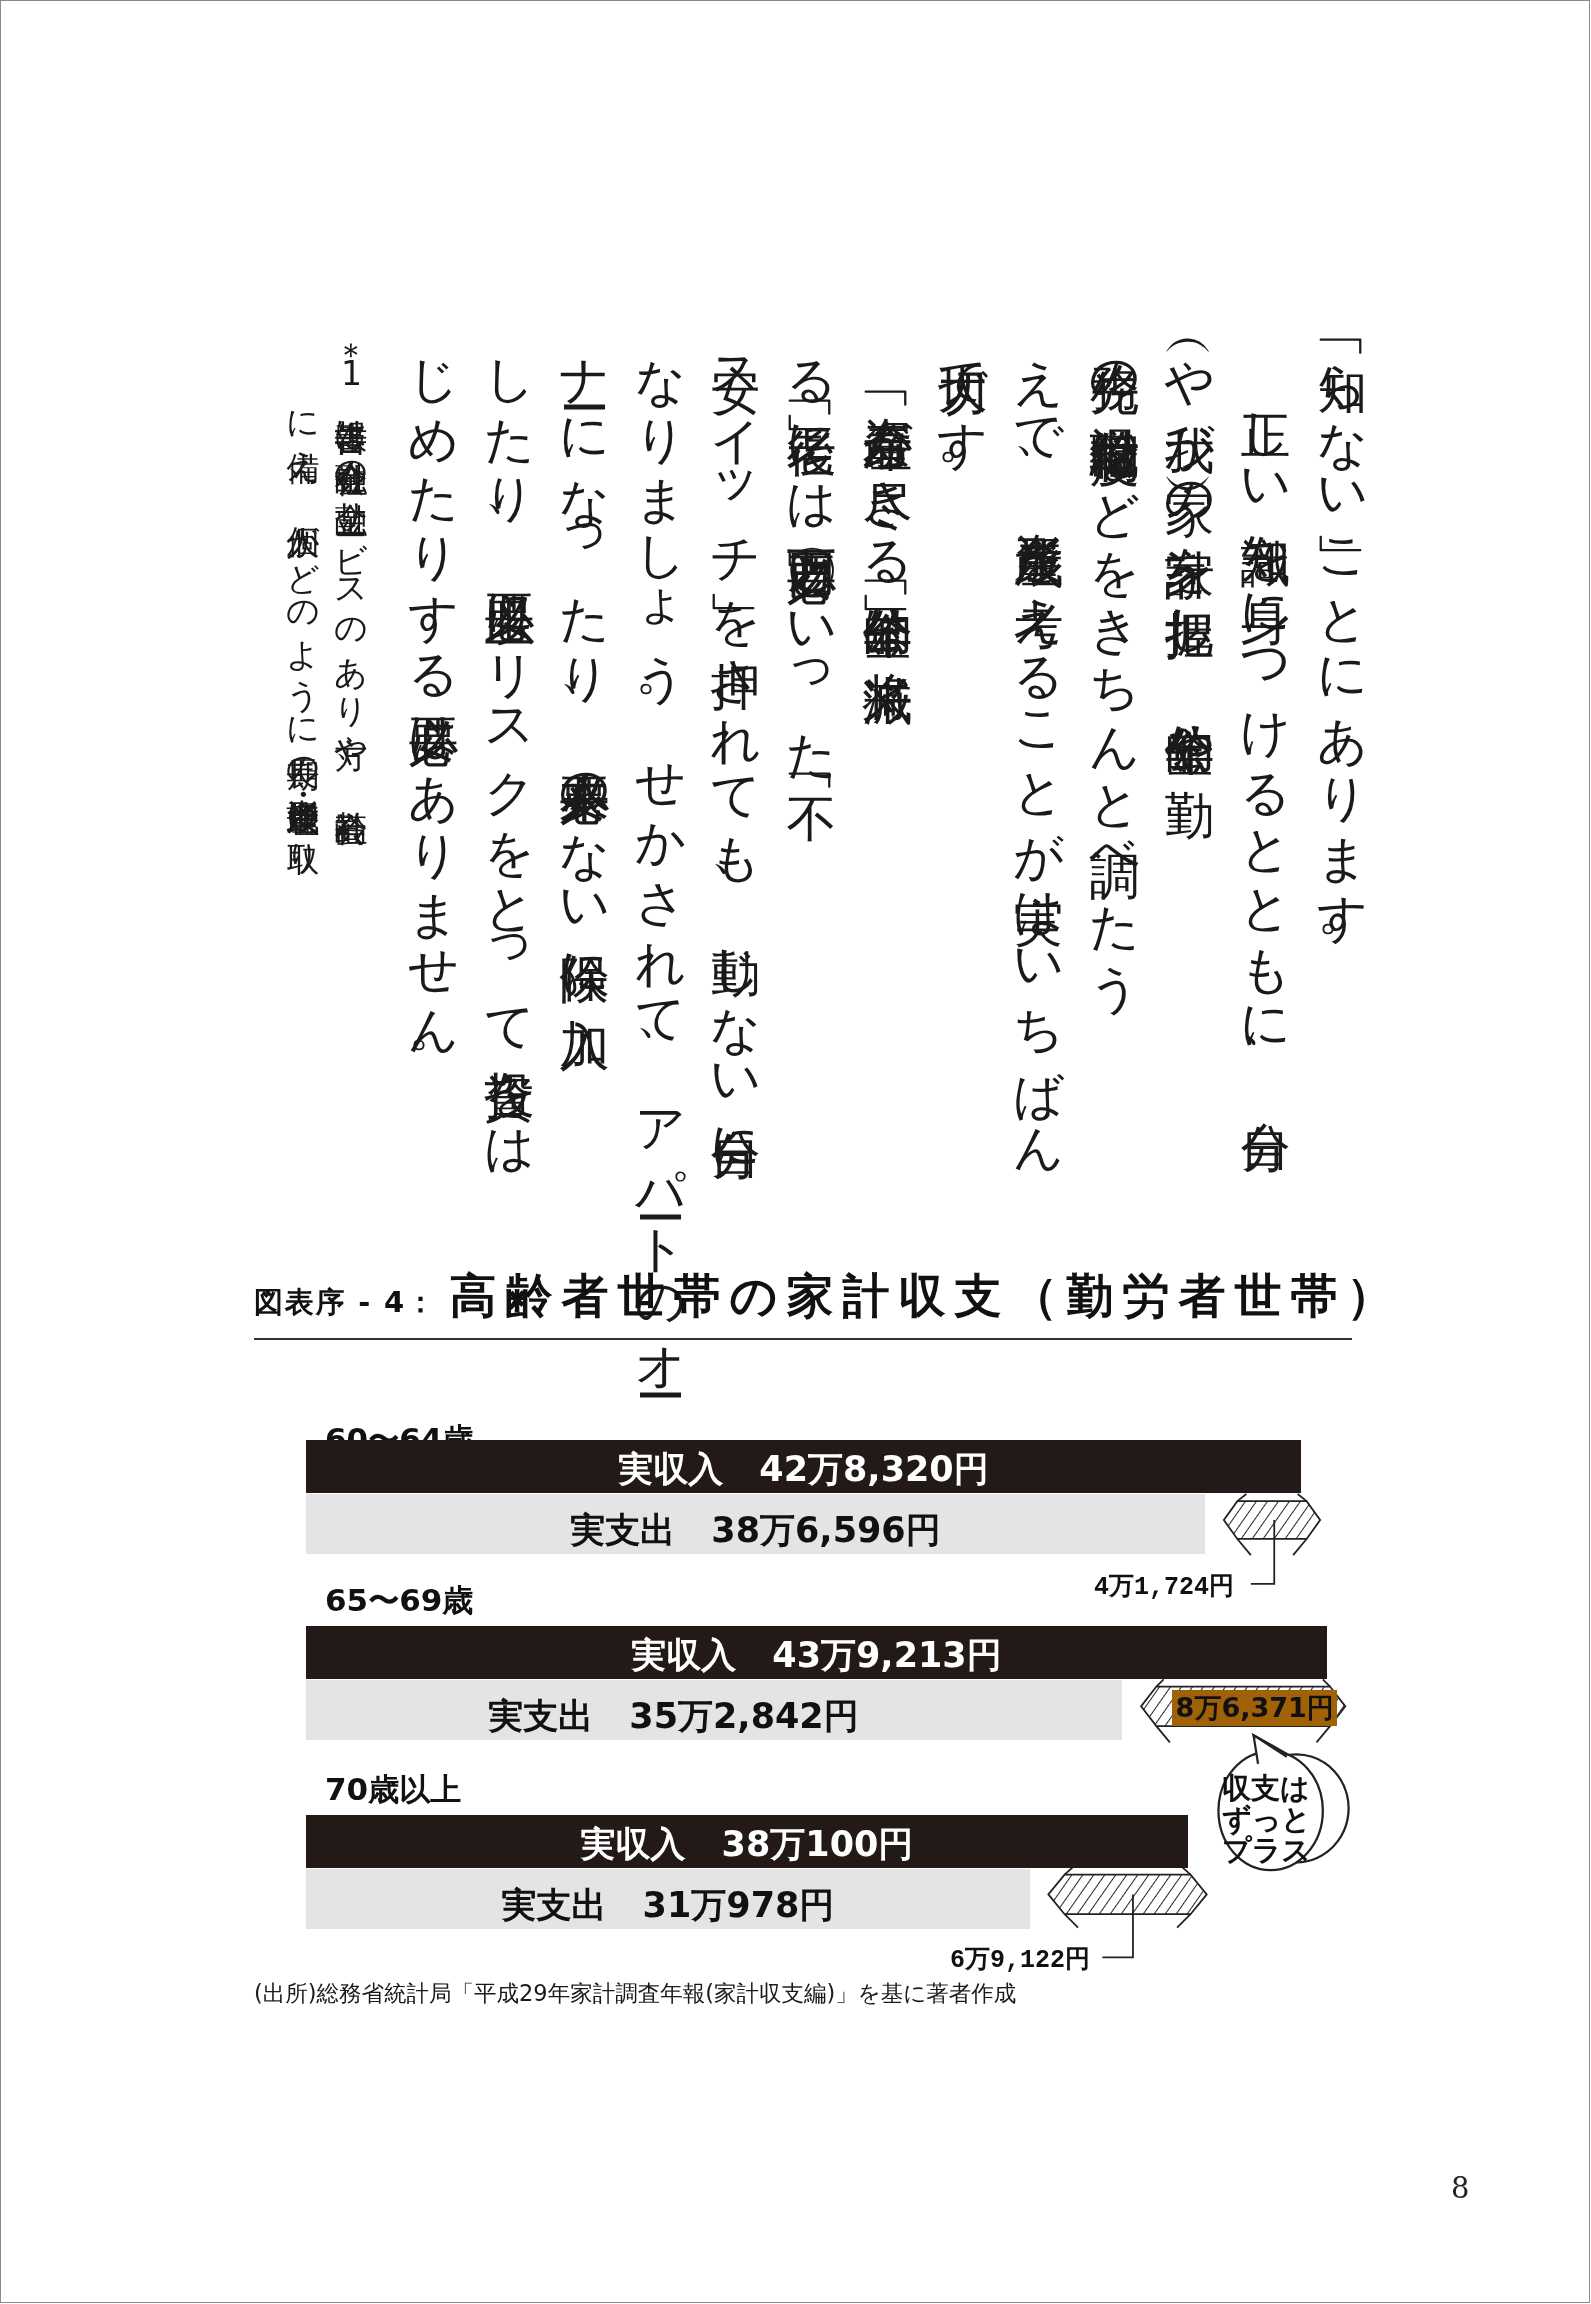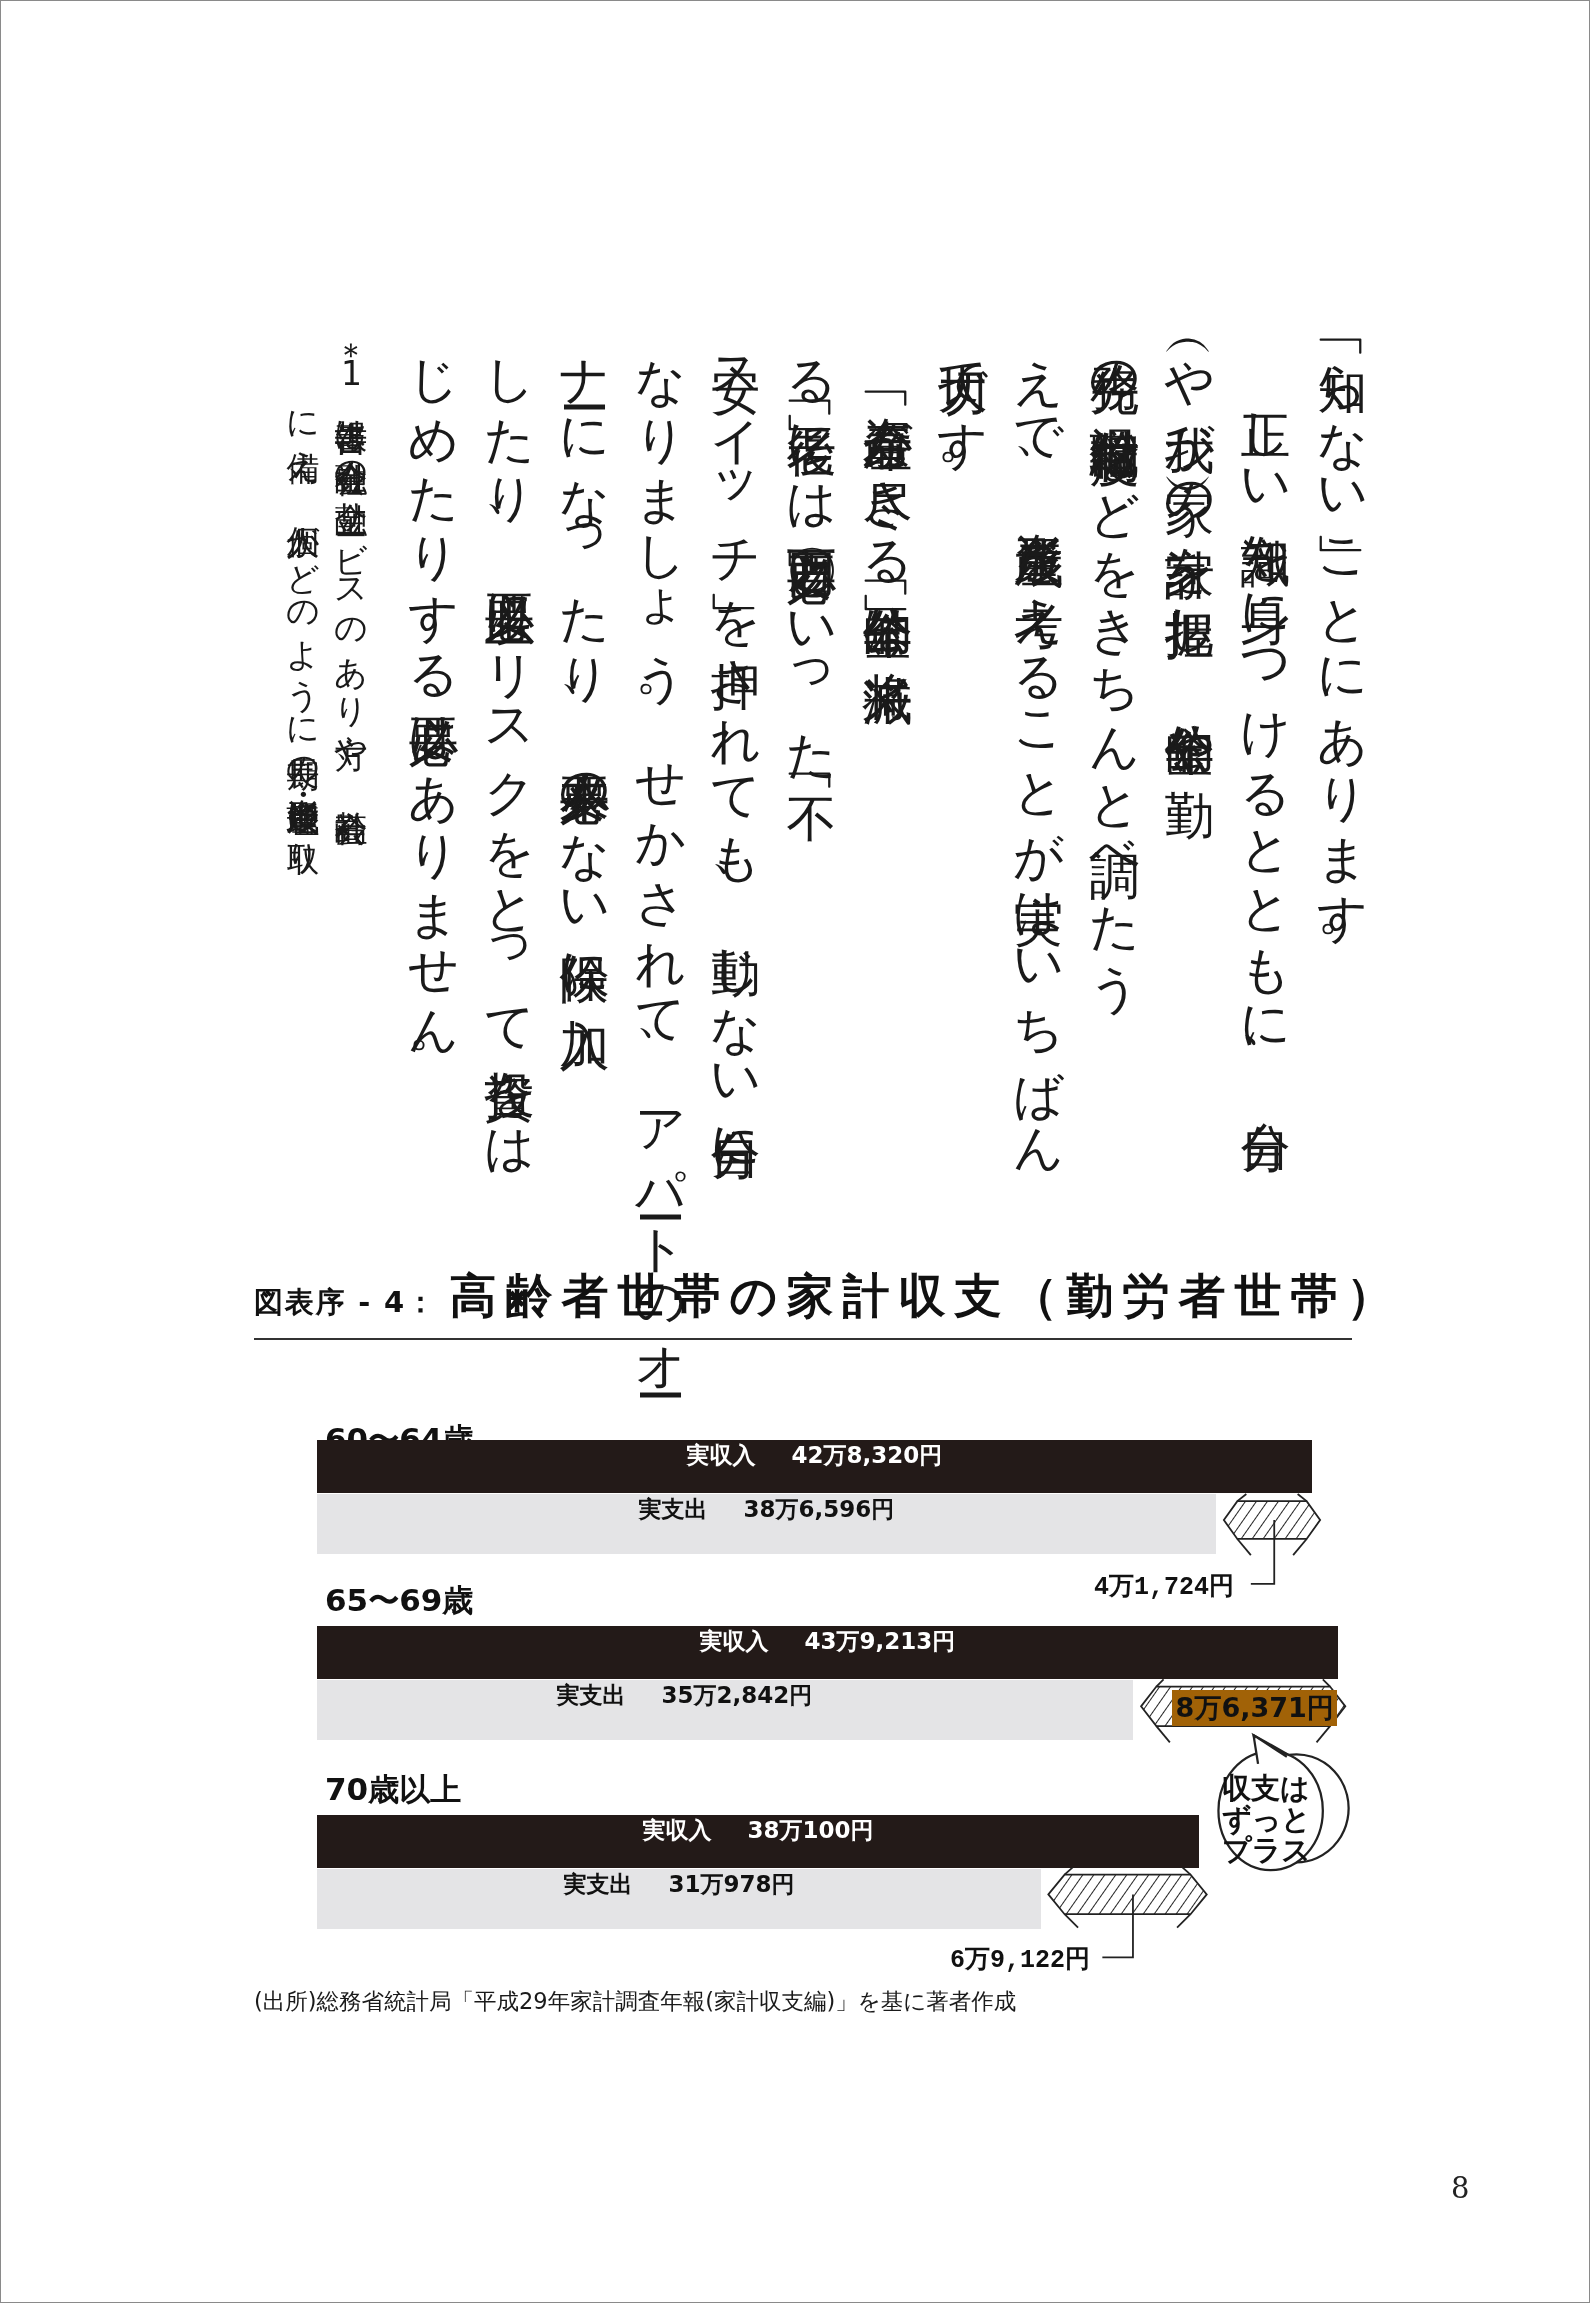--- a/index.html
+++ b/index.html
@@ -33,43 +33,43 @@
   }
   .fig-num { font-size: 29px; font-weight: bold; letter-spacing: 1.8px; margin-right: 12.6px; padding-bottom: 5.4px; margin-top: 33px; }
   .fig-title { font-size: 47px; font-weight: bold; letter-spacing: 9px; }
   .fig-rule { position: absolute; left: 254px; top: 1338px; width: 1098px; height: 1.8px; background: #333; }
   .grp-label {
     position: absolute; left: 325px;
     font-family: "DejaVu Sans", "Liberation Sans", sans-serif;
     font-size: 31px; font-weight: bold; color: #111;
   }
   .bar {
-    position: absolute; left: 317px; display: flex; align-items: flex-start; justify-content: center;
-    font-family: "DejaVu Sans", "Liberation Sans", sans-serif; font-size: 23px; font-weight: bold;
+    position: absolute; left: 306px; display: flex; align-items: flex-end; justify-content: center;
+    font-family: "DejaVu Sans", "Liberation Sans", sans-serif; font-size: 35px; font-weight: bold;
   }
   .bar.income { background: #231a18; color: #ffffff; height: 53px; }
   .bar.expense { background: #e4e4e6; color: #111; height: 60px; }
   .bar span.gap { display: inline-block; width: 36px; }
   .overlay { position: absolute; left: 0; top: 0; width: 1591px; height: 2304px; pointer-events: none; }
   .surplus-label {
     position: absolute; font-family: Liberation Mono, monospace;
     font-size: 25px; font-weight: bold; color: #111; white-space: nowrap;
   }
   .surplus-inline {
     position: absolute; font-family: "DejaVu Sans", "Liberation Sans", sans-serif;
     font-size: 27px; font-weight: bold; color: #111; background: #a16207; padding: 0 3.6px; white-space: nowrap;
   }
   .bubble-text {
     position: absolute; left: 1222px; top: 1773px; width: 99px; 
     font-family: "DejaVu Sans", "Liberation Sans", sans-serif; font-size: 29px; font-weight: bold;
     line-height: 31px; color: #111;
   }
   .source {
     position: absolute; left: 254px; top: 1978px;
-    font-family: "DejaVu Sans", "Liberation Sans", sans-serif; font-size: 22.5px; color: #1a1a1a; margin-top: 8px;
+    font-family: "DejaVu Sans", "Liberation Sans", sans-serif; font-size: 22.5px; color: #1a1a1a;
   }
   .page-num {
     position: absolute; left: 1451px; top: 2171px;
     font-family: "DejaVu Serif", "Liberation Serif", serif; font-size: 29px; color: #222;
   }
 </style>
 </head>
 <body>
 
 <div class="page-border"></div>

